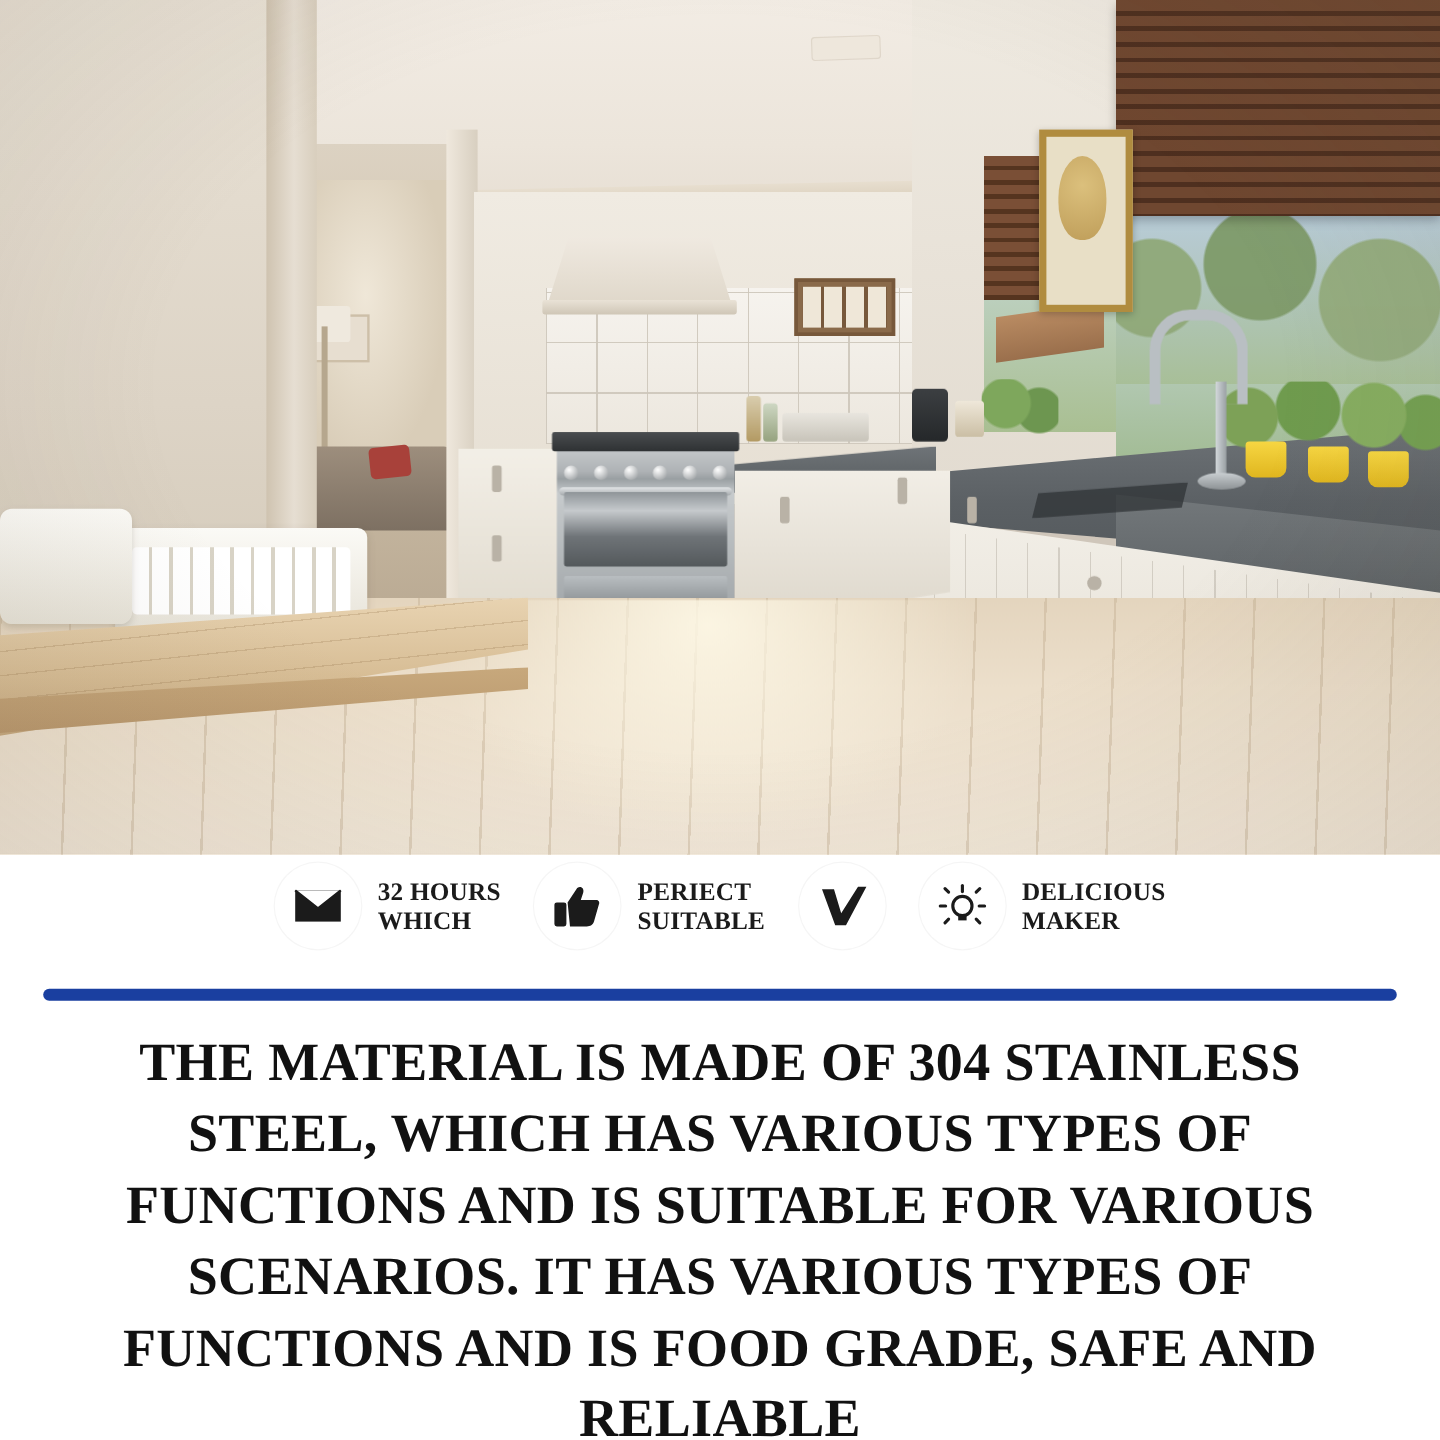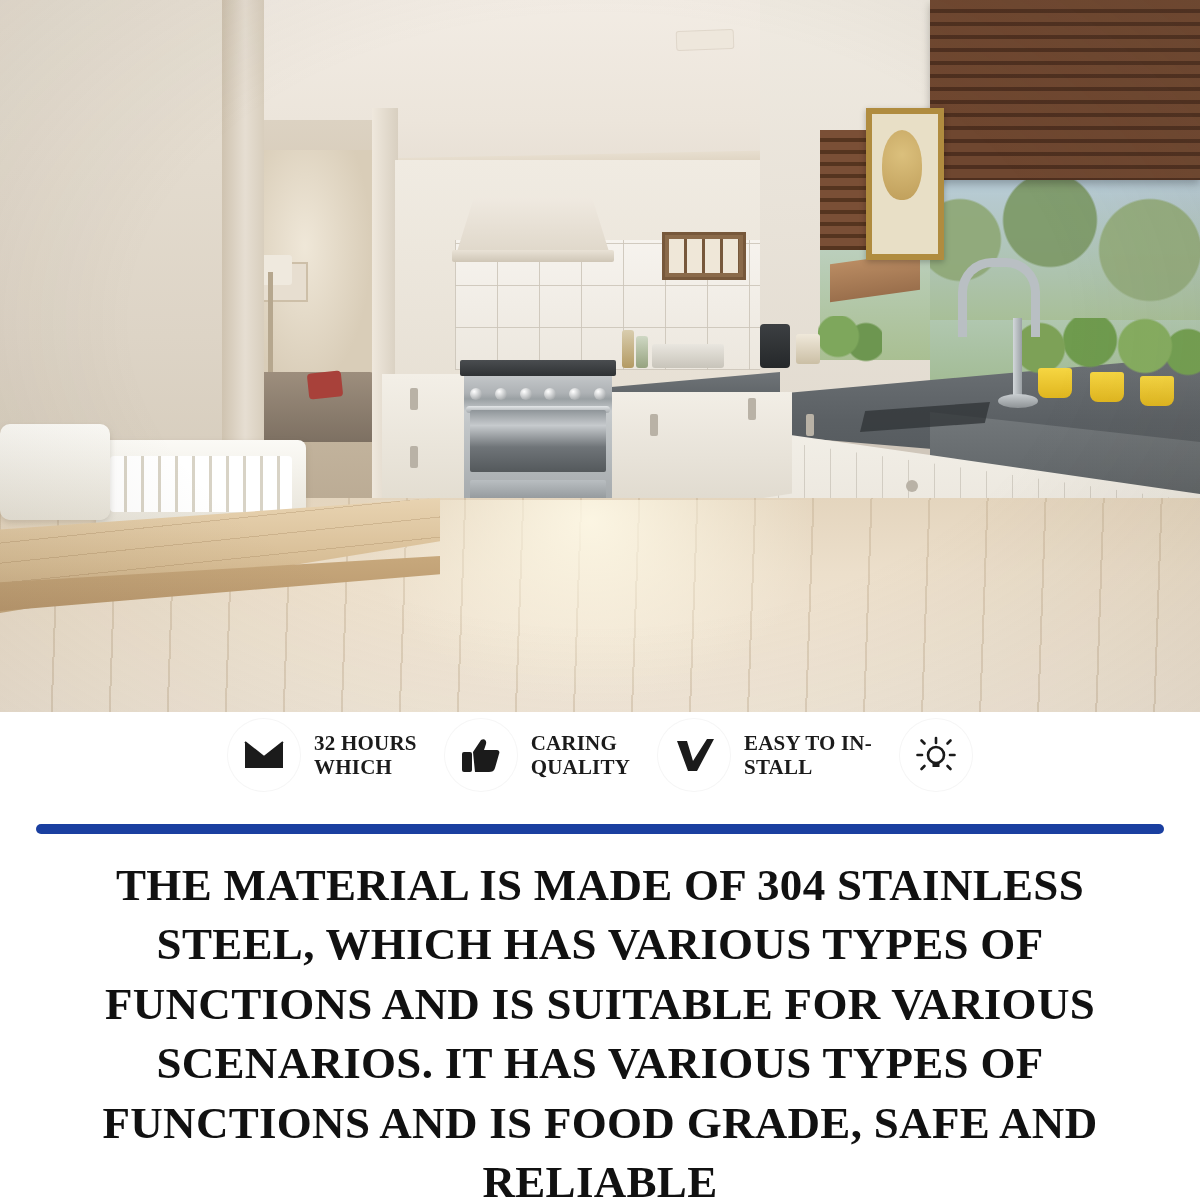--- a/index.html
+++ b/index.html
@@ -696,53 +696,53 @@
     </div>
 
     <div class="feature">
       <div class="feature-icon">
         <svg width="40" height="38" viewBox="0 0 40 38" aria-hidden="true">
           <path d="M12 16 L20 4 C23 2 26 4 25 8 L23 14 L36 14 C38 14 39 16 38 18 L34 32 C33 35 31 36 28 36 L14 36 Z" fill="#1b1b1b"></path>
           <rect x="1" y="16" width="10" height="20" rx="2" fill="#1b1b1b"></rect>
         </svg>
       </div>
       <div class="feature-label">
-        <div>CARING</div>
-        <div>QUALITY</div>
+        <div>PERIECT</div>
+        <div>SUITABLE</div>
       </div>
     </div>
 
     <div class="feature">
       <div class="feature-icon">
         <svg width="42" height="36" viewBox="0 0 42 36" aria-hidden="true">
           <polygon points="4,4 14,4 20,24 34,2 41,2 24,34 15,34" fill="#1b1b1b"></polygon>
         </svg>
-      </div>
-      <div class="feature-label">
-        <div>EASY TO IN-</div>
-        <div>STALL</div>
       </div>
     </div>
 
     <div class="feature">
       <div class="feature-icon">
         <svg width="40" height="40" viewBox="0 0 40 40" aria-hidden="true">
           <circle cx="20" cy="20" r="8" fill="none" stroke="#1b1b1b" stroke-width="2.6"></circle>
           <rect x="16.5" y="28" width="7" height="4" fill="#1b1b1b"></rect>
           <g stroke="#1b1b1b" stroke-width="2.6" stroke-linecap="round">
             <line x1="20" y1="3" x2="20" y2="8"></line>
             <line x1="6" y1="20" x2="1.5" y2="20"></line>
             <line x1="38.5" y1="20" x2="34" y2="20"></line>
             <line x1="8.5" y1="8.5" x2="5.5" y2="5.5"></line>
             <line x1="31.5" y1="8.5" x2="34.5" y2="5.5"></line>
             <line x1="8.5" y1="31" x2="5.5" y2="34"></line>
             <line x1="31.5" y1="31" x2="34.5" y2="34"></line>
           </g>
         </svg>
       </div>
+      <div class="feature-label">
+        <div>DELICIOUS</div>
+        <div>MAKER</div>
+      </div>
     </div>
 
   </div>
 
   <div class="divider"></div>
   <div class="headline">THE MATERIAL IS MADE OF 304 STAINLESS STEEL, WHICH HAS VARIOUS TYPES OF FUNCTIONS AND IS SUITABLE FOR VARIOUS SCENARIOS. IT HAS VARIOUS TYPES OF FUNCTIONS AND IS FOOD GRADE, SAFE AND RELIABLE</div>
 
 </div>
 
 </body></html>

